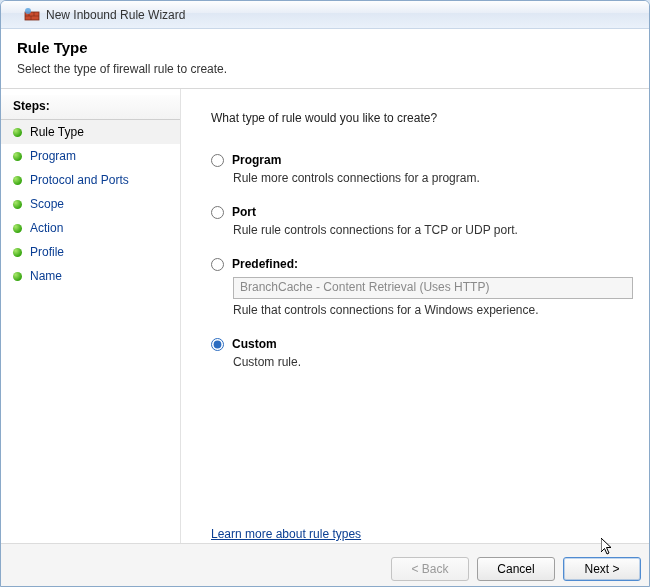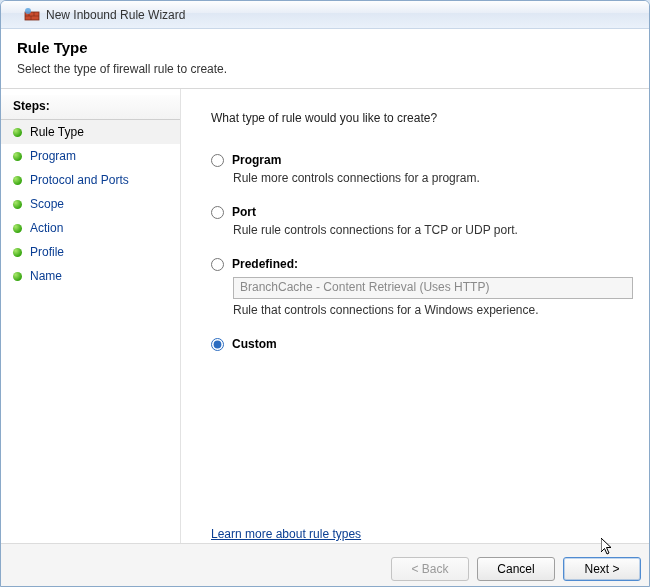--- a/index.html
+++ b/index.html
@@ -268,20 +268,21 @@
           <span>BranchCache - Content Retrieval (Uses HTTP)</span>
         </div>
         <div class="opt-desc">Rule that controls connections for a Windows experience.</div>
       </div>
 
       <div class="option">
         <div class="opt-row">
           <input type="radio" name="ruletype" checked="" style="">
           <span class="opt-label">Custom</span>
         </div>
+        <div class="opt-desc">Custom rule.</div>
       </div>
 
       <a class="learn-link">Learn more about rule types</a>
     </div>
 
   </div>
 
   <div class="buttonbar">
     <button class="btn disabled" disabled="">&lt; Back</button>
     <button class="btn">Cancel</button>

